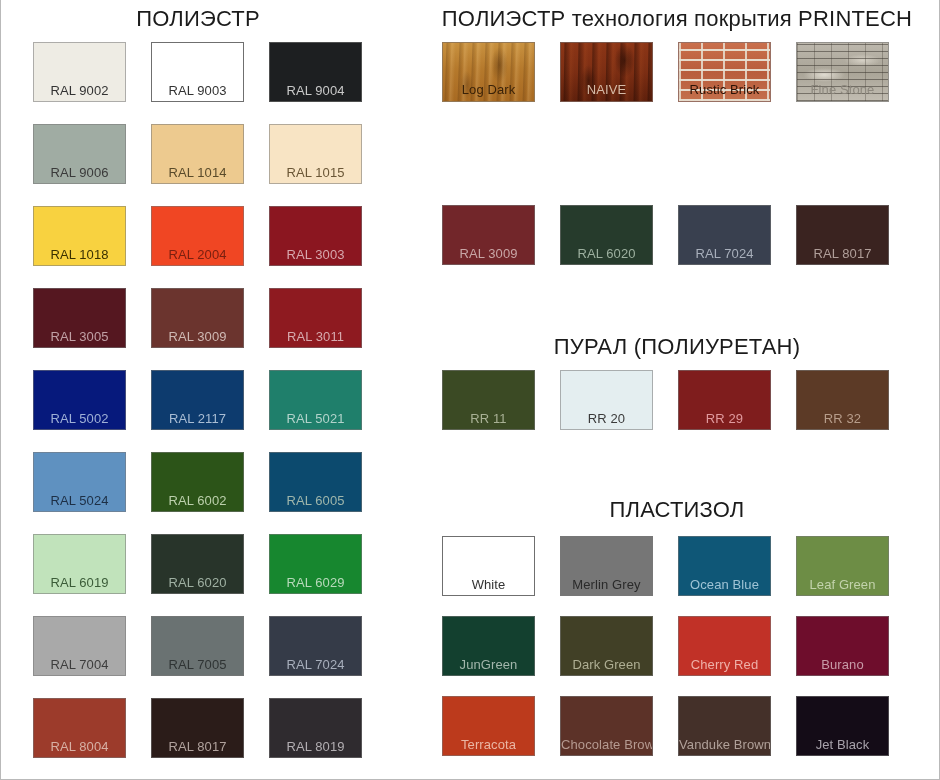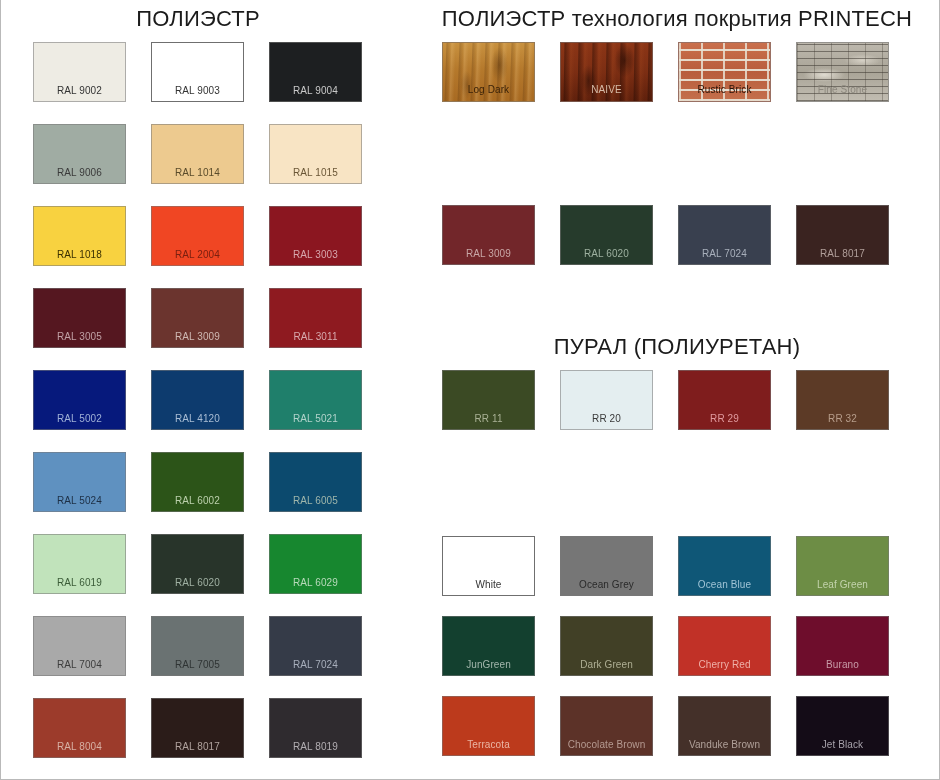--- a/index.html
+++ b/index.html
@@ -43,21 +43,21 @@
     box-sizing: border-box;
     border: 1px solid rgba(120,120,120,0.55);
     overflow: hidden;
   }
   .swatch .label {
     position: absolute;
     left: 0;
     right: 0;
     bottom: 4px;
     text-align: center;
-    font-size: 10px;
+    font-size: 13px;
     line-height: 13px;
     font-family: "Liberation Sans", sans-serif;
     white-space: nowrap;
     letter-spacing: 0.1px;
   }
   .swatch.tex .label {
     bottom: 5px;
   }
 
   
@@ -71,20 +71,21 @@
 
 <div id="page">
 
   <div class="section-title" style="left:32px; top:6px; width:330px;">ПОЛИЭСТР</div>
 
   <div class="section-title" style="left:420px; top:6px; width:512px;">ПОЛИЭСТР технология покрытия PRINTECH</div>
 
 
   <div class="section-title" style="left:420px; top:334px; width:512px;">ПУРАЛ (ПОЛИУРЕТАН)</div>
 
+  <div class="section-title" style="left:420px; top:497px; width:512px;">ПЛАСТИЗОЛ</div>
 
   <div id="swatch-host">
       <div class="swatch" style="left: 32px; top: 42px; background: rgb(238, 236, 228);">
         <div class="label" style="color: rgb(51, 51, 51);">RAL 9002</div>
       </div>
       <div class="swatch" style="left: 150px; top: 42px; background: rgb(255, 255, 255); border-color: rgb(111, 111, 111);">
         <div class="label" style="color: rgb(51, 51, 51);">RAL 9003</div>
       </div>
       <div class="swatch" style="left: 268px; top: 42px; background: rgb(29, 31, 33);">
         <div class="label" style="color: rgb(201, 201, 201);">RAL 9004</div>
@@ -113,21 +114,21 @@
       <div class="swatch" style="left: 150px; top: 288px; background: rgb(107, 52, 46);">
         <div class="label" style="color: rgb(207, 185, 179);">RAL 3009</div>
       </div>
       <div class="swatch" style="left: 268px; top: 288px; background: rgb(142, 26, 32);">
         <div class="label" style="color: rgb(215, 170, 174);">RAL 3011</div>
       </div>
       <div class="swatch" style="left: 32px; top: 370px; background: rgb(6, 25, 124);">
         <div class="label" style="color: rgb(159, 176, 214);">RAL 5002</div>
       </div>
       <div class="swatch" style="left: 150px; top: 370px; background: rgb(13, 59, 110);">
-        <div class="label" style="color: rgb(169, 189, 212);">RAL 4120</div>
+        <div class="label" style="color: rgb(169, 189, 212);">RAL 2117</div>
       </div>
       <div class="swatch" style="left: 268px; top: 370px; background: rgb(31, 127, 107);">
         <div class="label" style="color: rgb(178, 211, 203);">RAL 5021</div>
       </div>
       <div class="swatch" style="left: 32px; top: 452px; background: rgb(95, 145, 192);">
         <div class="label" style="color: rgb(29, 47, 69);">RAL 5024</div>
       </div>
       <div class="swatch" style="left: 150px; top: 452px; background: rgb(44, 84, 24);">
         <div class="label" style="color: rgb(188, 208, 172);">RAL 6002</div>
       </div>
@@ -198,21 +199,21 @@
       <div class="swatch" style="left: 677px; top: 370px; background: #7f1d1d;">
         <div class="label" style="color: rgb(224, 154, 158);">RR 29</div>
       </div>
       <div class="swatch" style="left: 795px; top: 370px; background: rgb(92, 58, 38);">
         <div class="label" style="color: rgb(183, 157, 139);">RR 32</div>
       </div>
       <div class="swatch" style="left: 441px; top: 536px; background: rgb(255, 255, 255); border-color: rgb(111, 111, 111);">
         <div class="label" style="color: rgb(51, 51, 51);">White</div>
       </div>
       <div class="swatch" style="left: 559px; top: 536px; background: rgb(118, 118, 118);">
-        <div class="label" style="color: rgb(42, 42, 42);">Ocean Grey</div>
+        <div class="label" style="color: rgb(42, 42, 42);">Merlin Grey</div>
       </div>
       <div class="swatch" style="left: 677px; top: 536px; background: rgb(15, 87, 119);">
         <div class="label" style="color: rgb(159, 195, 213);">Ocean Blue</div>
       </div>
       <div class="swatch" style="left: 795px; top: 536px; background: rgb(109, 141, 69);">
         <div class="label" style="color: rgb(195, 211, 172);">Leaf Green</div>
       </div>
       <div class="swatch" style="left: 441px; top: 616px; background: rgb(19, 64, 47);">
         <div class="label" style="color: rgb(163, 182, 172); text-align: center;">JunGreen</div>
       </div>

